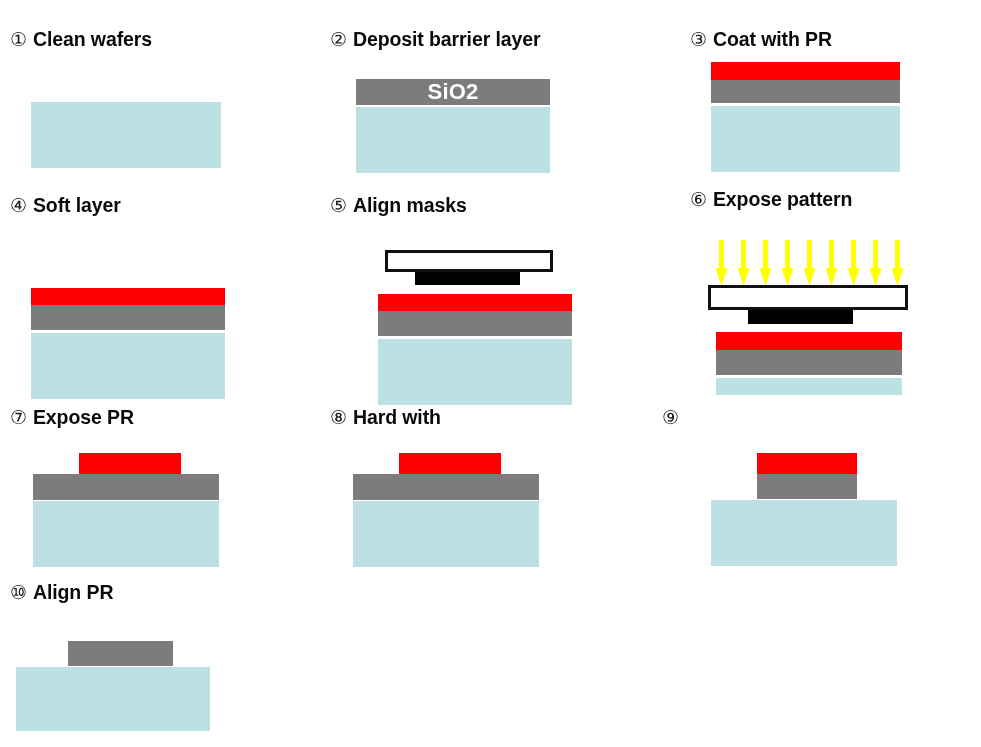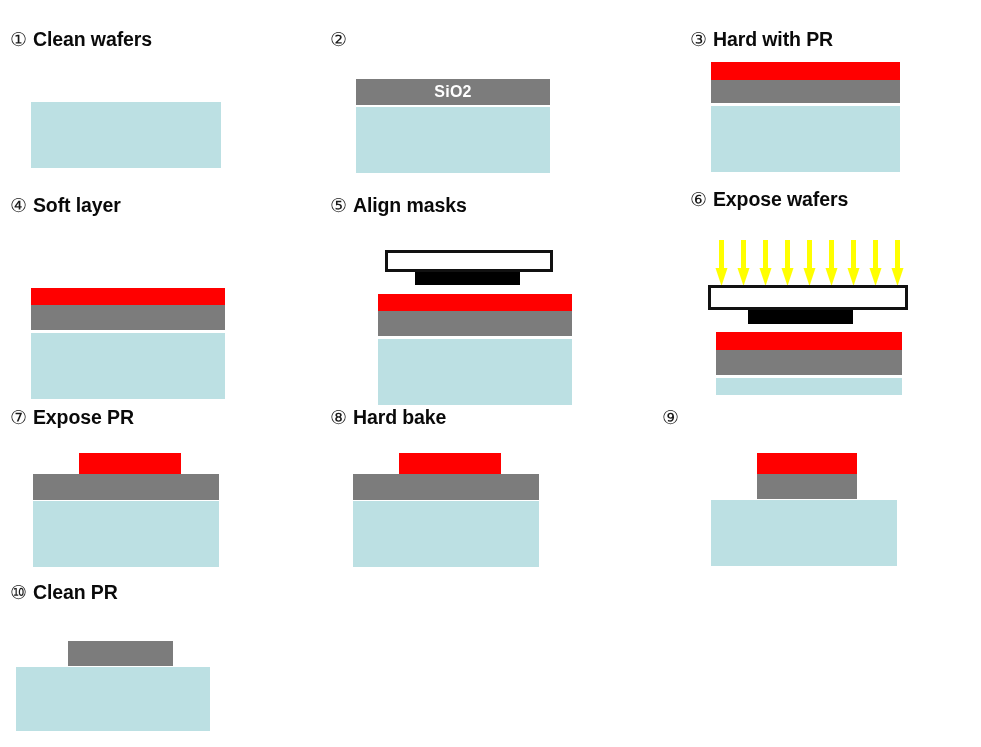--- a/index.html
+++ b/index.html
@@ -76,21 +76,21 @@
   }
 
   .oxide-label {
     position: absolute;
     left: 0;
     right: 0;
     top: 50%;
     transform: translateY(-50%);
     text-align: center;
     color: #ffffff;
-    font-size: 16px;
+    font-size: 22px;
     font-weight: bold;
     font-family: "Liberation Sans", sans-serif;
     line-height: 1;
     letter-spacing: 0.2px;
   }
 
   
   .uv-arrows {
     position: absolute;
     display: flex;
@@ -114,33 +114,34 @@
       <span class="step-label">Clean wafers</span>
     </div>
     <div class="stack" style="left:21px; top:72px; width:190px; height:68px;">
       <div class="layer layer-wafer" style="left:0; top:0; width:190px; height:66px;"></div>
     </div>
   </div>
 
   <div class="panel" style="left:330px; top:30px; width:330px; height:160px;">
     <div class="panel-title">
       <span class="step-number">②</span>
+      <span class="step-label">Deposit barrier layer</span>
     </div>
     <div class="stack" style="left:26px; top:49px; width:194px; height:95px;">
       <div class="layer layer-oxide" style="left:0; top:0; width:194px; height:26px;">
         <span class="oxide-label">SiO2</span>
       </div>
       <div class="layer layer-wafer" style="left:0; top:28px; width:194px; height:66px;"></div>
     </div>
   </div>
 
   <div class="panel" style="left:690px; top:30px; width:290px; height:160px;">
     <div class="panel-title">
       <span class="step-number">③</span>
-      <span class="step-label">Hard with PR</span>
+      <span class="step-label">Coat with PR</span>
     </div>
     <div class="stack" style="left:21px; top:32px; width:189px; height:112px;">
       <div class="layer layer-resist" style="left:0; top:0; width:189px; height:18px;"></div>
       <div class="layer layer-oxide" style="left:0; top:18px; width:189px; height:23px;"></div>
       <div class="layer layer-wafer" style="left:0; top:44px; width:189px; height:66px;"></div>
     </div>
   </div>
 
   <div class="panel" style="left:10px; top:196px; width:320px; height:200px;">
     <div class="panel-title">
@@ -164,21 +165,21 @@
       <div class="layer layer-chrome" style="left:62px; top:22px; width:105px; height:13px;"></div>
       <div class="layer layer-resist" style="left:25px; top:44px; width:194px; height:17px;"></div>
       <div class="layer layer-oxide" style="left:25px; top:61px; width:194px; height:25px;"></div>
       <div class="layer layer-wafer" style="left:25px; top:89px; width:194px; height:66px;"></div>
     </div>
   </div>
 
   <div class="panel" style="left:690px; top:190px; width:290px; height:206px;">
     <div class="panel-title">
       <span class="step-number">⑥</span>
-      <span class="step-label">Expose wafers</span>
+      <span class="step-label">Expose pattern</span>
     </div>
 
     <div class="uv-arrows" style="left:25px; top:50px; width:189px; height:48px;">
       <svg class="uv-arrow" viewBox="0 0 13 48">
         <path d="M6.5 0 L6.5 30" stroke="#ffff00" stroke-width="5" fill="none"></path>
         <path d="M0.5 28 L6.5 46 L12.5 28 Z" fill="#ffff00"></path>
       </svg>
       <svg class="uv-arrow" viewBox="0 0 13 48">
         <path d="M6.5 0 L6.5 30" stroke="#ffff00" stroke-width="5" fill="none"></path>
         <path d="M0.5 28 L6.5 46 L12.5 28 Z" fill="#ffff00"></path>
@@ -230,21 +231,21 @@
     <div class="stack" style="left:23px; top:45px; width:194px; height:116px;">
       <div class="layer layer-resist" style="left:46px; top:0; width:102px; height:21px;"></div>
       <div class="layer layer-oxide" style="left:0; top:21px; width:186px; height:26px;"></div>
       <div class="layer layer-wafer" style="left:0; top:48px; width:186px; height:66px;"></div>
     </div>
   </div>
 
   <div class="panel" style="left:330px; top:408px; width:330px; height:165px;">
     <div class="panel-title">
       <span class="step-number">⑧</span>
-      <span class="step-label">Hard bake</span>
+      <span class="step-label">Hard with</span>
     </div>
     <div class="stack" style="left:23px; top:45px; width:194px; height:116px;">
       <div class="layer layer-resist" style="left:46px; top:0; width:102px; height:21px;"></div>
       <div class="layer layer-oxide" style="left:0; top:21px; width:186px; height:26px;"></div>
       <div class="layer layer-wafer" style="left:0; top:48px; width:186px; height:66px;"></div>
     </div>
   </div>
 
   <div class="panel" style="left:662px; top:408px; width:318px; height:165px;">
     <div class="panel-title">
@@ -253,21 +254,21 @@
     <div class="stack" style="left:49px; top:45px; width:196px; height:116px;">
       <div class="layer layer-resist" style="left:46px; top:0; width:100px; height:21px;"></div>
       <div class="layer layer-oxide" style="left:46px; top:21px; width:100px; height:25px;"></div>
       <div class="layer layer-wafer" style="left:0; top:47px; width:186px; height:66px;"></div>
     </div>
   </div>
 
   <div class="panel" style="left:10px; top:583px; width:320px; height:164px;">
     <div class="panel-title">
       <span class="step-number">⑩</span>
-      <span class="step-label">Clean PR</span>
+      <span class="step-label">Align PR</span>
     </div>
     <div class="stack" style="left:6px; top:58px; width:200px; height:100px;">
       <div class="layer layer-oxide" style="left:52px; top:0; width:105px; height:25px;"></div>
       <div class="layer layer-wafer" style="left:0; top:26px; width:194px; height:64px;"></div>
     </div>
   </div>
 
 </div>
 
 </body></html>

